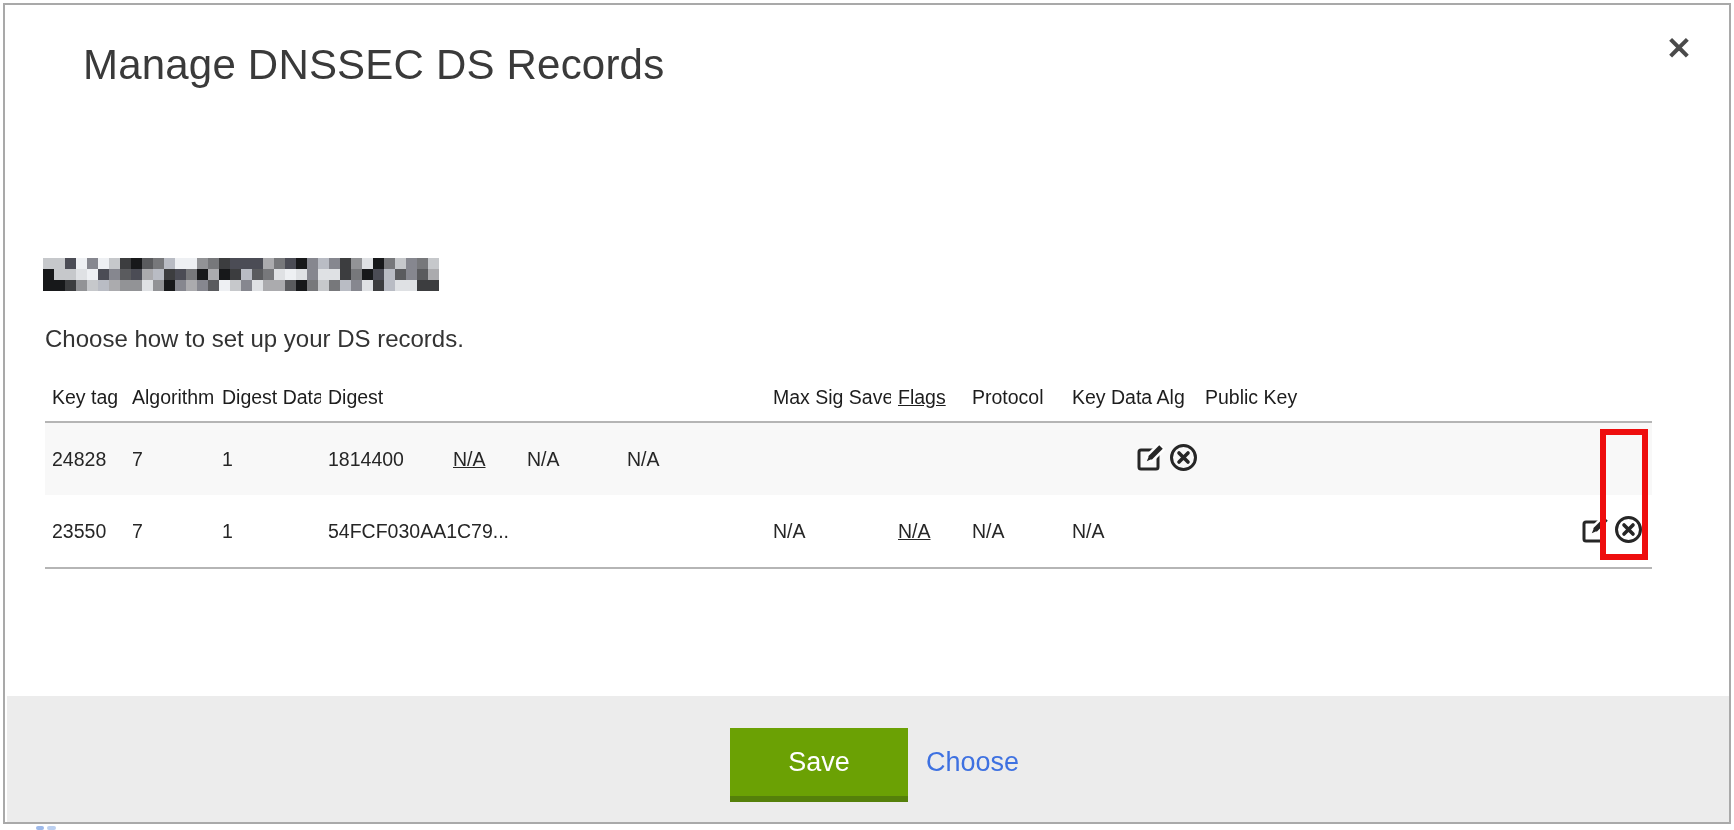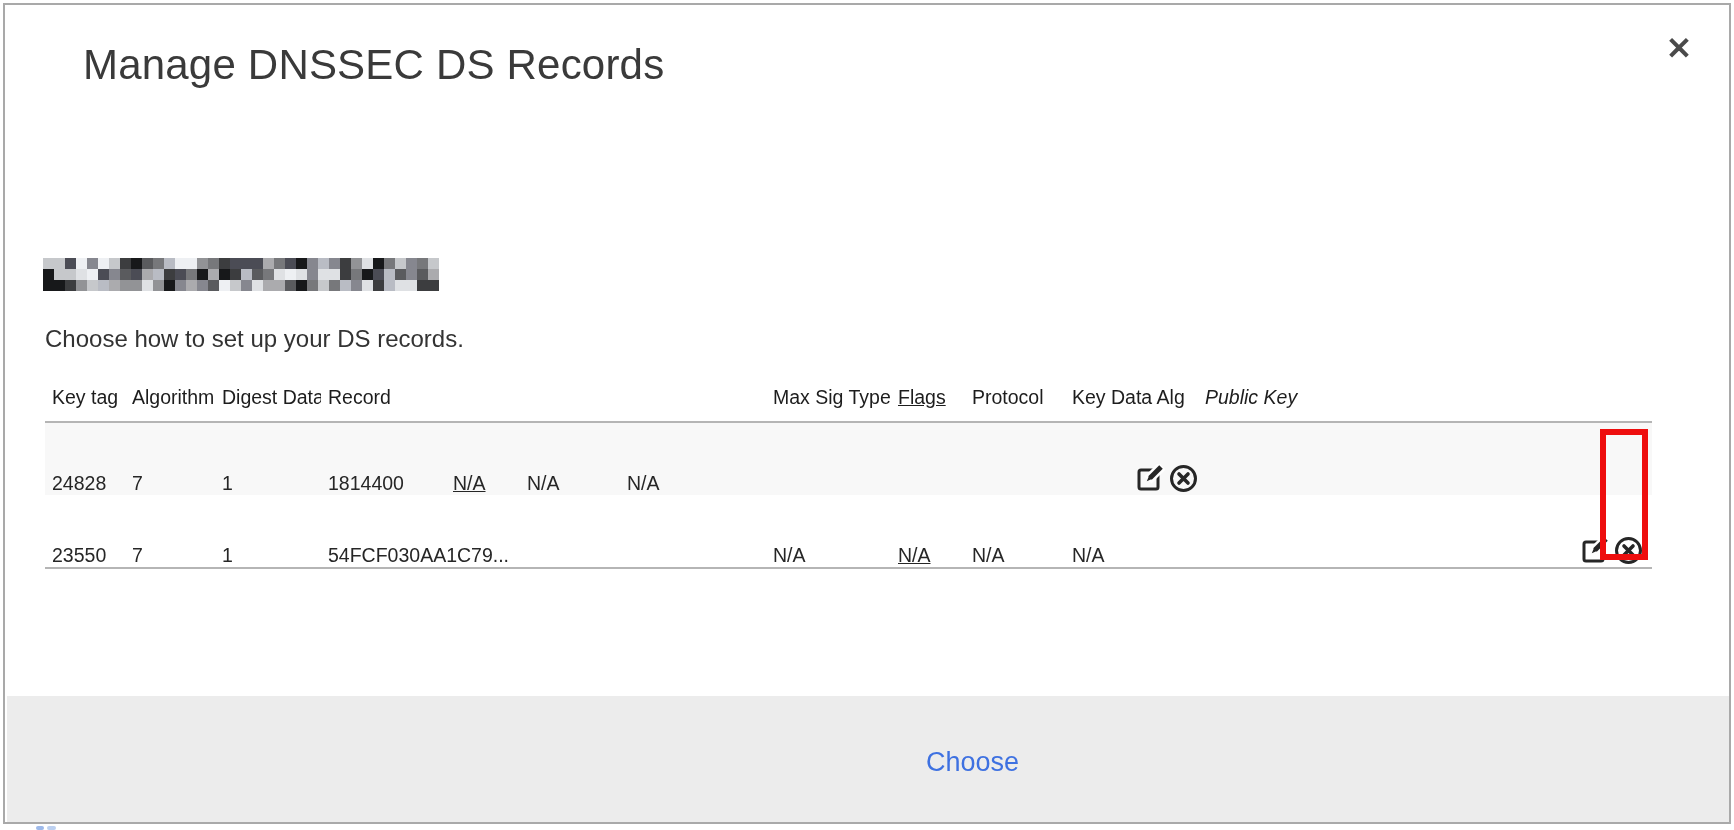--- a/index.html
+++ b/index.html
@@ -49,26 +49,26 @@
     font-size: 24px; color: #333;
   }
 
   .ds-table {
     position: absolute; left: 40px; top: 368px;
     width: 1607px;
     font-size: 19.5px; color: #262626;
   }
   .thead-row { display: flex; height: 48px; align-items: center; color: #1d1d1d; }
   .tbody { border-top: 2px solid #b5b5b5; border-bottom: 2px solid #b5b5b5; }
-  .trow { display: flex; height: 72px; align-items: flex-end; }
+  .trow { display: flex; height: 72px; align-items: center; }
   .trow.striped { background: #f8f8f8; }
   .cell { padding-left: 7px; flex: 0 0 auto; white-space: nowrap; overflow: hidden; }
   .c0 { width: 80px; }  .c1 { width: 90px; }  .c2 { width: 106px; }
   .c3 { width: 445px; } .c4 { width: 125px; } .c5 { width: 74px; text-decoration: underline; }
-  .c6 { width: 100px; } .c7 { width: 133px; } .c8 { width: 374px; font-style: italic; }
+  .c6 { width: 100px; } .c7 { width: 133px; } .c8 { width: 374px; }
   .c9 { width: 80px; display: flex; justify-content: flex-end; align-items: center; gap: 3px; padding-right: 8px; }
 
   .icon-btn { background: none; border: none; padding: 0; cursor: pointer; width: 31px; height: 31px; display: inline-flex; align-items: center; justify-content: center; }
 
   .red-annotation {
     position: absolute; left: 1595px; top: 424px;
     width: 48px; height: 131px;
     border: 6px solid #ee0e0e;
     pointer-events: none;
   }
@@ -236,22 +236,22 @@
         <div style="background: rgb(60, 61, 63);"></div>
       </div>
 
     <div class="subtitle">Choose how to set up your DS records.</div>
 
     <div class="ds-table">
       <div class="thead-row">
         <div class="cell c0">Key tag</div>
         <div class="cell c1">Algorithm</div>
         <div class="cell c2">Digest Data</div>
-        <div class="cell c3">Record</div>
-        <div class="cell c4">Max Sig Type</div>
+        <div class="cell c3">Digest</div>
+        <div class="cell c4">Max Sig Save</div>
         <div class="cell c5">Flags</div>
         <div class="cell c6">Protocol</div>
         <div class="cell c7">Key Data Alg</div>
         <div class="cell c8">Public Key</div>
         <div class="cell c9"></div>
       </div>
 
       <div class="tbody">
 
         <div class="trow striped">
@@ -317,20 +317,21 @@
           </div>
         </div>
 
       </div>
     </div>
 
     <div class="red-annotation"></div>
 
 
     <div class="modal-footer">
+      <button class="save-btn">Save</button>
       <a class="cancel-link">Choose</a>
     </div>
 
   </div>
 
   <div class="bg-artifact a1"></div>
   <div class="bg-artifact a2"></div>
 
 </div>
 

